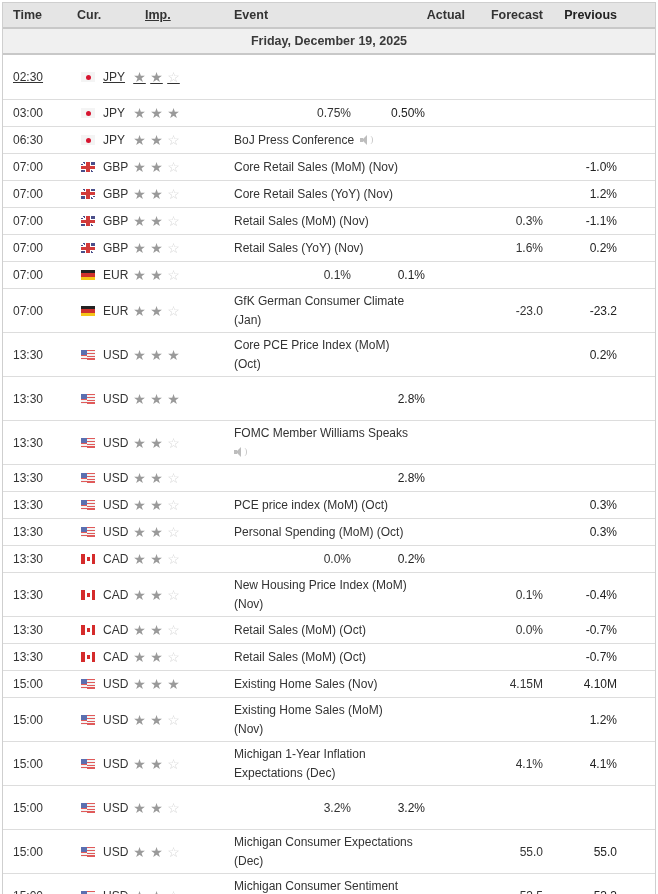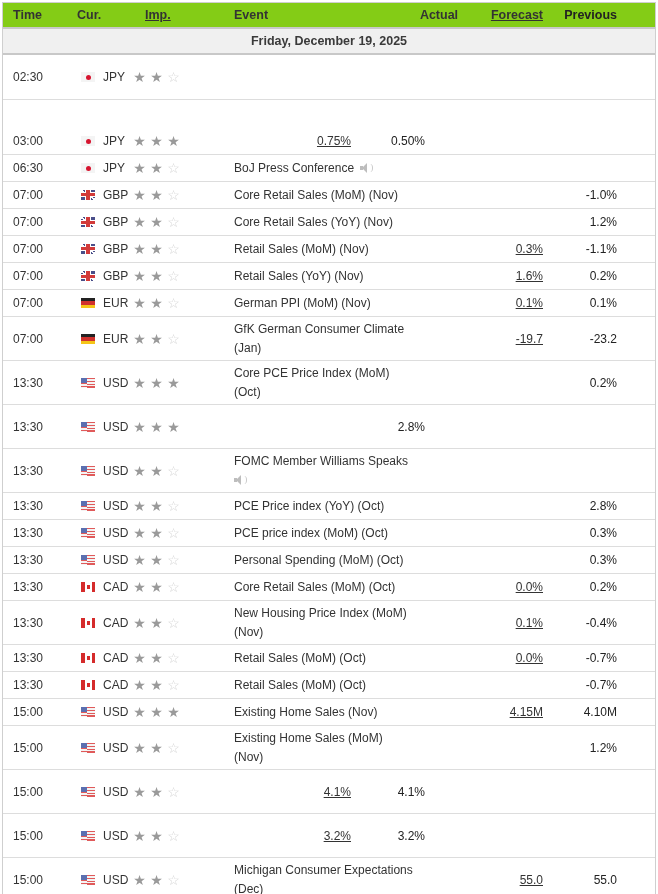--- a/index.html
+++ b/index.html
@@ -24,21 +24,21 @@
       border-right: 1px solid #cfcfcf;
       border-top: 1px solid #cfcfcf;
     }
     .header-row {
       display: flex;
       height: 24px;
       align-items: center;
       font-weight: bold;
       font-size: 12.5px;
       color: #333;
-      background: #84cc16;
+      background: #e5e5e5;
       border-bottom: 2px solid #c8c8c8;
     }
     .date-row {
       height: 24px;
       display: flex;
       align-items: center;
       justify-content: center;
       background: #f0f0f0;
       font-weight: bold;
       font-size: 12.5px;
@@ -48,22 +48,22 @@
     .row {
       display: flex;
       align-items: center;
       border-bottom: 1px solid #dddddd;
       background: #ffffff;
     }
     .c-time { width: 64px; padding-left: 10px; box-sizing: border-box; }
     .c-cur { width: 64px; display: flex; align-items: center; box-sizing: border-box; padding-left: 14px; }
     .c-imp { width: 90px; box-sizing: border-box; padding-left: 0px; display: flex; align-items: center; }
     .c-event { width: 192px; box-sizing: border-box; padding-left: 13px; line-height: 19px; }
-    .c-actual { width: 58px; text-align: center; box-sizing: border-box; padding-right: 6px; }
-    .c-forecast { width: 92px; text-align: right; box-sizing: border-box; padding-right: 20px; text-decoration: underline; }
+    .c-actual { width: 58px; text-align: right; box-sizing: border-box; padding-right: 6px; }
+    .c-forecast { width: 92px; text-align: right; box-sizing: border-box; padding-right: 20px; }
     .c-previous { width: 84px; text-align: right; box-sizing: border-box; padding-right: 30px; color: #222; }
     .header-row .c-event { padding-left: 13px; }
     .header-row .c-cur { padding-left: 10px; }
     .header-row .c-imp { padding-left: 14px; text-decoration: underline; }
     .header-row .c-actual { width: 58px; padding-right: 6px; }
     .header-row .c-forecast { text-align: right; padding-right: 20px; }
     .header-row .c-previous { text-align: right; padding-right: 30px; }
     .flag {
       width: 14px;
       height: 10px;
@@ -174,36 +174,36 @@
     <div class="c-time">Time</div>
     <div class="c-cur">Cur.</div>
     <div class="c-imp">Imp.</div>
     <div class="c-event">Event</div>
     <div class="c-actual">Actual</div>
     <div class="c-forecast">Forecast</div>
     <div class="c-previous">Previous</div>
   </div>
   <div class="date-row">Friday, December 19, 2025</div>
   <div id="rows">
-      <div class="row" style="height: 44px;">
+      <div class="row" style="height: 44px; text-decoration: underline;">
         <div class="c-time">02:30</div>
         <div class="c-cur">
           <span class="flag flag-jp"></span>
           <span>JPY</span>
         </div>
         <div class="c-imp">
           <span class="star on">★</span>
           <span class="star on">★</span>
           <span class="star off">☆</span>
         </div>
         <div class="c-actual"></div>
         <div class="c-forecast"></div>
         <div class="c-previous"></div>
       </div>
-      <div class="row" style="height: 26px; margin-top: 28px;">
+      <div class="row" style="height: 26px;">
         <div class="c-time">03:00</div>
         <div class="c-cur">
           <span class="flag flag-jp"></span>
           <span>JPY</span>
         </div>
         <div class="c-imp">
           <span class="star on">★</span>
           <span class="star on">★</span>
           <span class="star on">★</span>
         </div>
@@ -295,39 +295,38 @@
         <div class="c-time">07:00</div>
         <div class="c-cur">
           <span class="flag flag-de"></span>
           <span>EUR</span>
         </div>
         <div class="c-imp">
           <span class="star on">★</span>
           <span class="star on">★</span>
           <span class="star off">☆</span>
         </div>
-        <div class="c-event"><span>German PPI (MoM) (Nov)</span></div>
         <div class="c-actual"></div>
         <div class="c-forecast">0.1%</div>
         <div class="c-previous">0.1%</div>
       </div>
       <div class="row" style="height: 43px;">
         <div class="c-time">07:00</div>
         <div class="c-cur">
           <span class="flag flag-de"></span>
           <span>EUR</span>
         </div>
         <div class="c-imp">
           <span class="star on">★</span>
           <span class="star on">★</span>
           <span class="star off">☆</span>
         </div>
         <div class="c-event"><span>GfK German Consumer Climate (Jan)</span></div>
         <div class="c-actual"></div>
-        <div class="c-forecast">-19.7</div>
+        <div class="c-forecast">-23.0</div>
         <div class="c-previous">-23.2</div>
       </div>
       <div class="row" style="height: 43px;">
         <div class="c-time">13:30</div>
         <div class="c-cur">
           <span class="flag flag-us"></span>
           <span>USD</span>
         </div>
         <div class="c-imp">
           <span class="star on">★</span>
@@ -374,21 +373,20 @@
         <div class="c-time">13:30</div>
         <div class="c-cur">
           <span class="flag flag-us"></span>
           <span>USD</span>
         </div>
         <div class="c-imp">
           <span class="star on">★</span>
           <span class="star on">★</span>
           <span class="star off">☆</span>
         </div>
-        <div class="c-event"><span>PCE Price index (YoY) (Oct)</span></div>
         <div class="c-actual"></div>
         <div class="c-forecast"></div>
         <div class="c-previous">2.8%</div>
       </div>
       <div class="row" style="height: 26px;">
         <div class="c-time">13:30</div>
         <div class="c-cur">
           <span class="flag flag-us"></span>
           <span>USD</span>
         </div>
@@ -422,21 +420,20 @@
         <div class="c-time">13:30</div>
         <div class="c-cur">
           <span class="flag flag-ca"></span>
           <span>CAD</span>
         </div>
         <div class="c-imp">
           <span class="star on">★</span>
           <span class="star on">★</span>
           <span class="star off">☆</span>
         </div>
-        <div class="c-event"><span>Core Retail Sales (MoM) (Oct)</span></div>
         <div class="c-actual"></div>
         <div class="c-forecast">0.0%</div>
         <div class="c-previous">0.2%</div>
       </div>
       <div class="row" style="height: 43px;">
         <div class="c-time">13:30</div>
         <div class="c-cur">
           <span class="flag flag-ca"></span>
           <span>CAD</span>
         </div>
@@ -518,20 +515,21 @@
         <div class="c-time">15:00</div>
         <div class="c-cur">
           <span class="flag flag-us"></span>
           <span>USD</span>
         </div>
         <div class="c-imp">
           <span class="star on">★</span>
           <span class="star on">★</span>
           <span class="star off">☆</span>
         </div>
+        <div class="c-event"><span>Michigan 1-Year Inflation Expectations (Dec)</span></div>
         <div class="c-actual"></div>
         <div class="c-forecast">4.1%</div>
         <div class="c-previous">4.1%</div>
       </div>
       <div class="row" style="height: 43px;">
         <div class="c-time">15:00</div>
         <div class="c-cur">
           <span class="flag flag-us"></span>
           <span>USD</span>
         </div>

